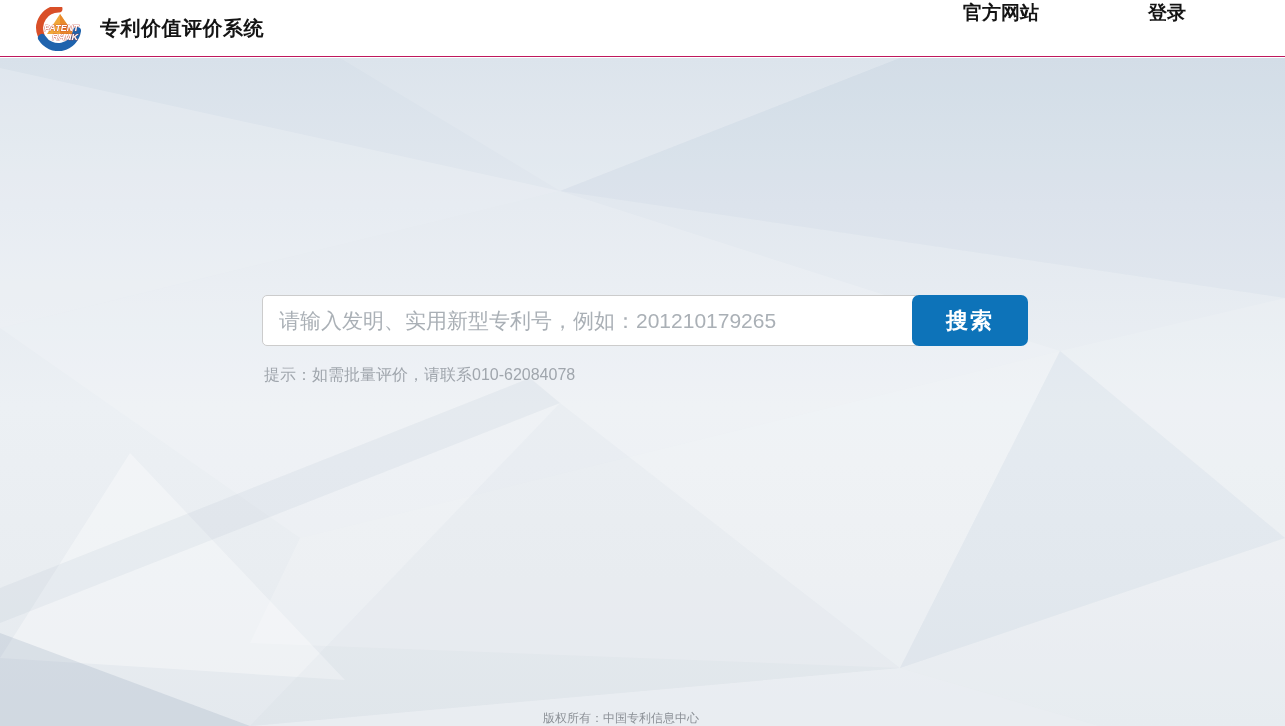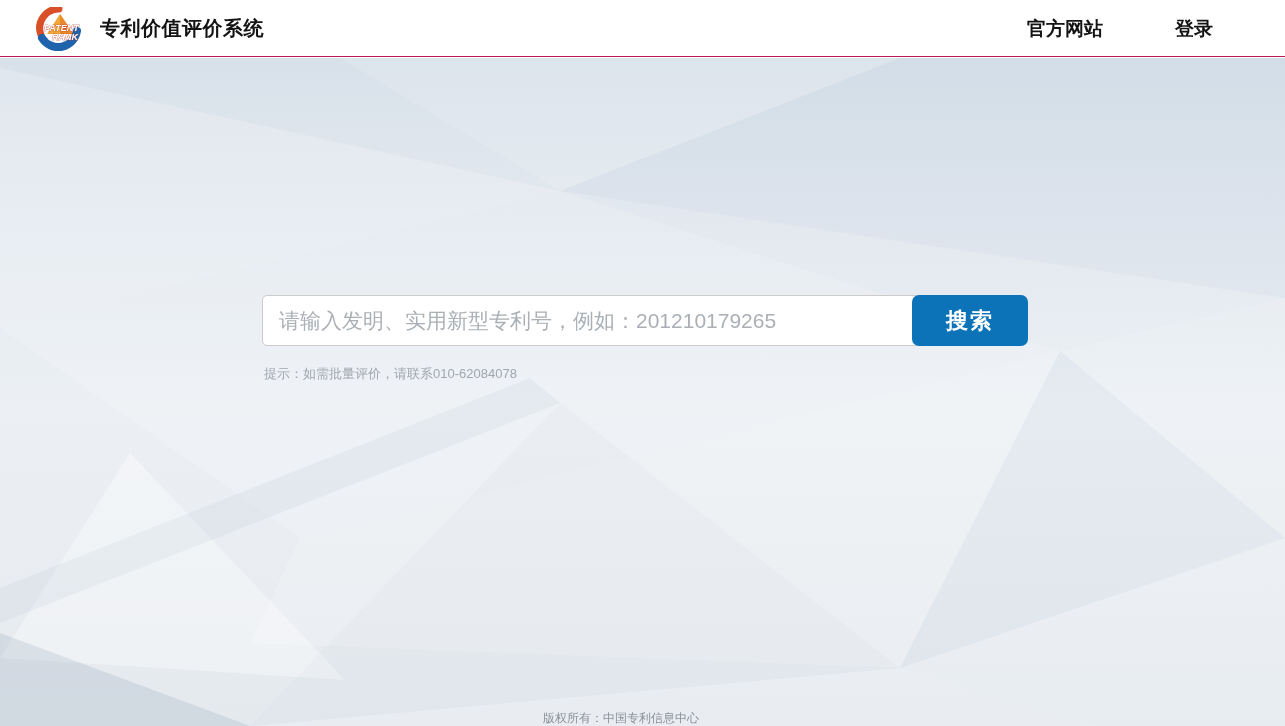--- a/index.html
+++ b/index.html
@@ -23,29 +23,29 @@
     cursor: pointer;
   }
   .site-title {
     position: absolute; left: 100px; top: 0; height: 57px;
     display: flex; align-items: center;
     font-size: 20px; font-weight: 700; color: #141414;
     letter-spacing: 0.5px;
   }
   .nav {
     position: absolute; right: 0; top: 0; height: 57px;
-    display: flex; align-items: center;
+    display: flex; align-items: flex-start; gap: 37px;
   }
   .nav a {
     display: inline-block;
     font-size: 19px; font-weight: 700; color: #141414;
     text-decoration: none; cursor: pointer;
   }
   .nav-site { margin-right: 72px; }
-  .nav-login { margin-right: 72px; }
+  .nav-login { margin-right: 99px; }
 
   
   .main {
     position: absolute; top: 58px; left: 0; width: 1285px; height: 668px;
     background: linear-gradient(180deg, #d8e1ea 0%, #e2e8ef 22%, #ecf0f4 52%, #e9edf1 78%, #e4e9ee 100%);
     overflow: hidden;
     padding-left: 18px;
   }
   .bg-poly { position: absolute; inset: 0; width: 100%; height: 100%; display: block; }
 
@@ -63,21 +63,21 @@
   .search-input::placeholder { color: #aab0b6; opacity: 1; }
   .search-btn {
     position: absolute; left: 650px; top: 0; width: 116px; height: 51px;
     background: #0d73b9; border: none; border-radius: 7px;
     color: #ffffff; font-size: 22px; font-weight: 700;
     font-family: "Liberation Sans", "DejaVu Sans", sans-serif;
     cursor: pointer; letter-spacing: 2px;
   }
   .search-hint {
     position: absolute; left: 264px; top: 307px; z-index: 5;
-    font-size: 13px; color: #a0a6ad;
+    font-size: 16px; color: #a0a6ad;
   }
 
   
   .copyright {
     position: absolute; left: 0; width: 1242px; top: 652px; z-index: 5;
     text-align: center; font-size: 12px; color: #8b9096;
   }
 </style>
 </head>
 <body>

